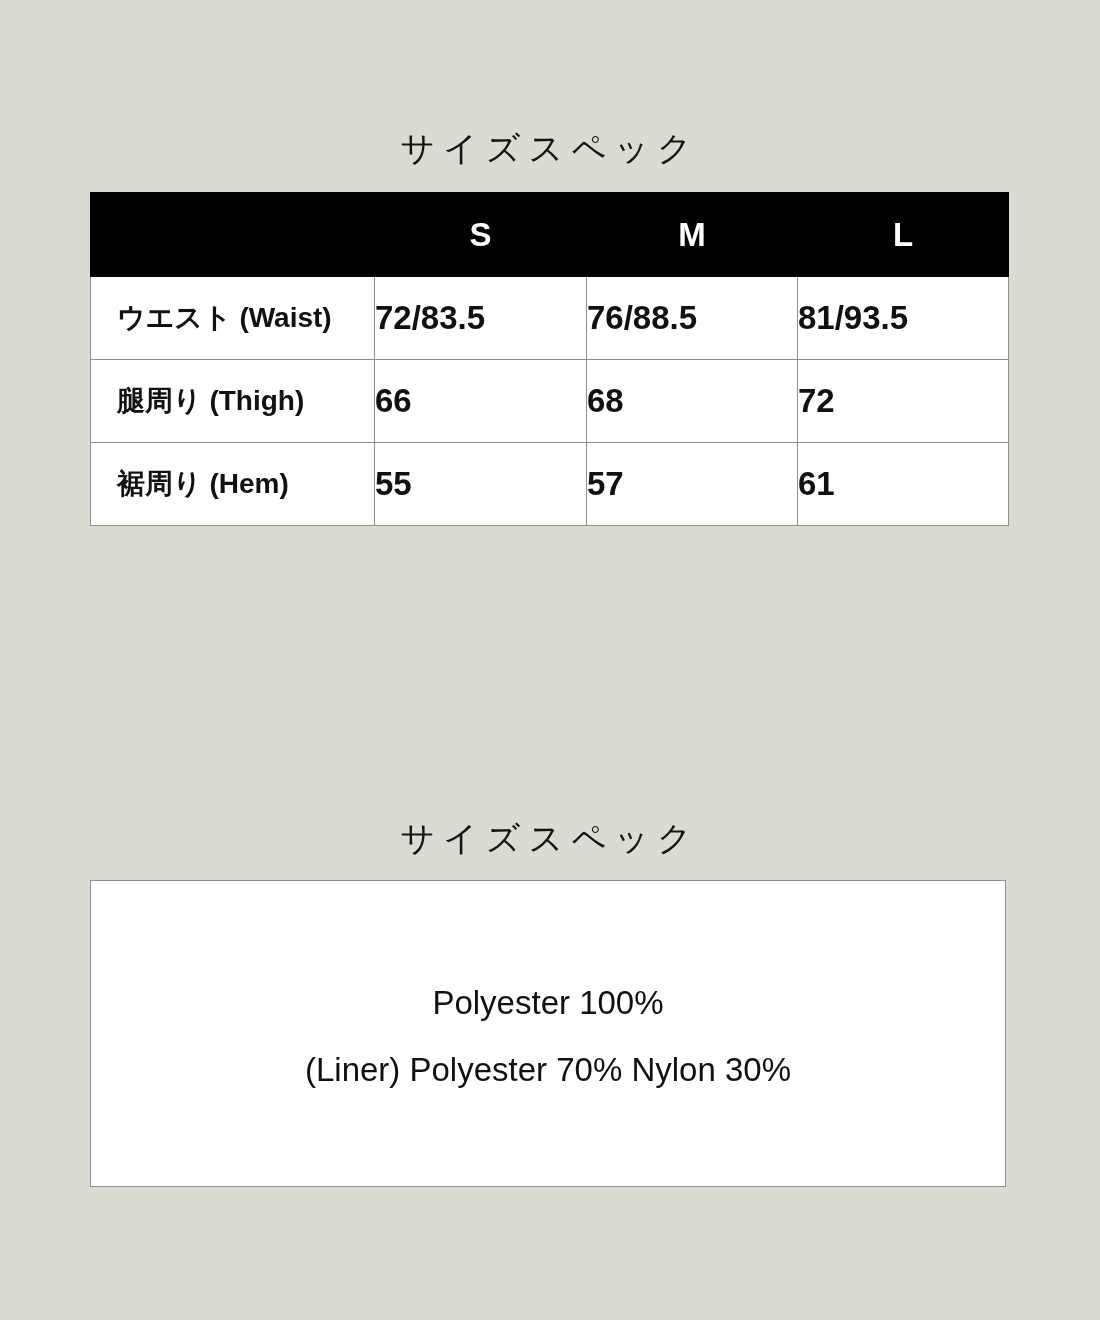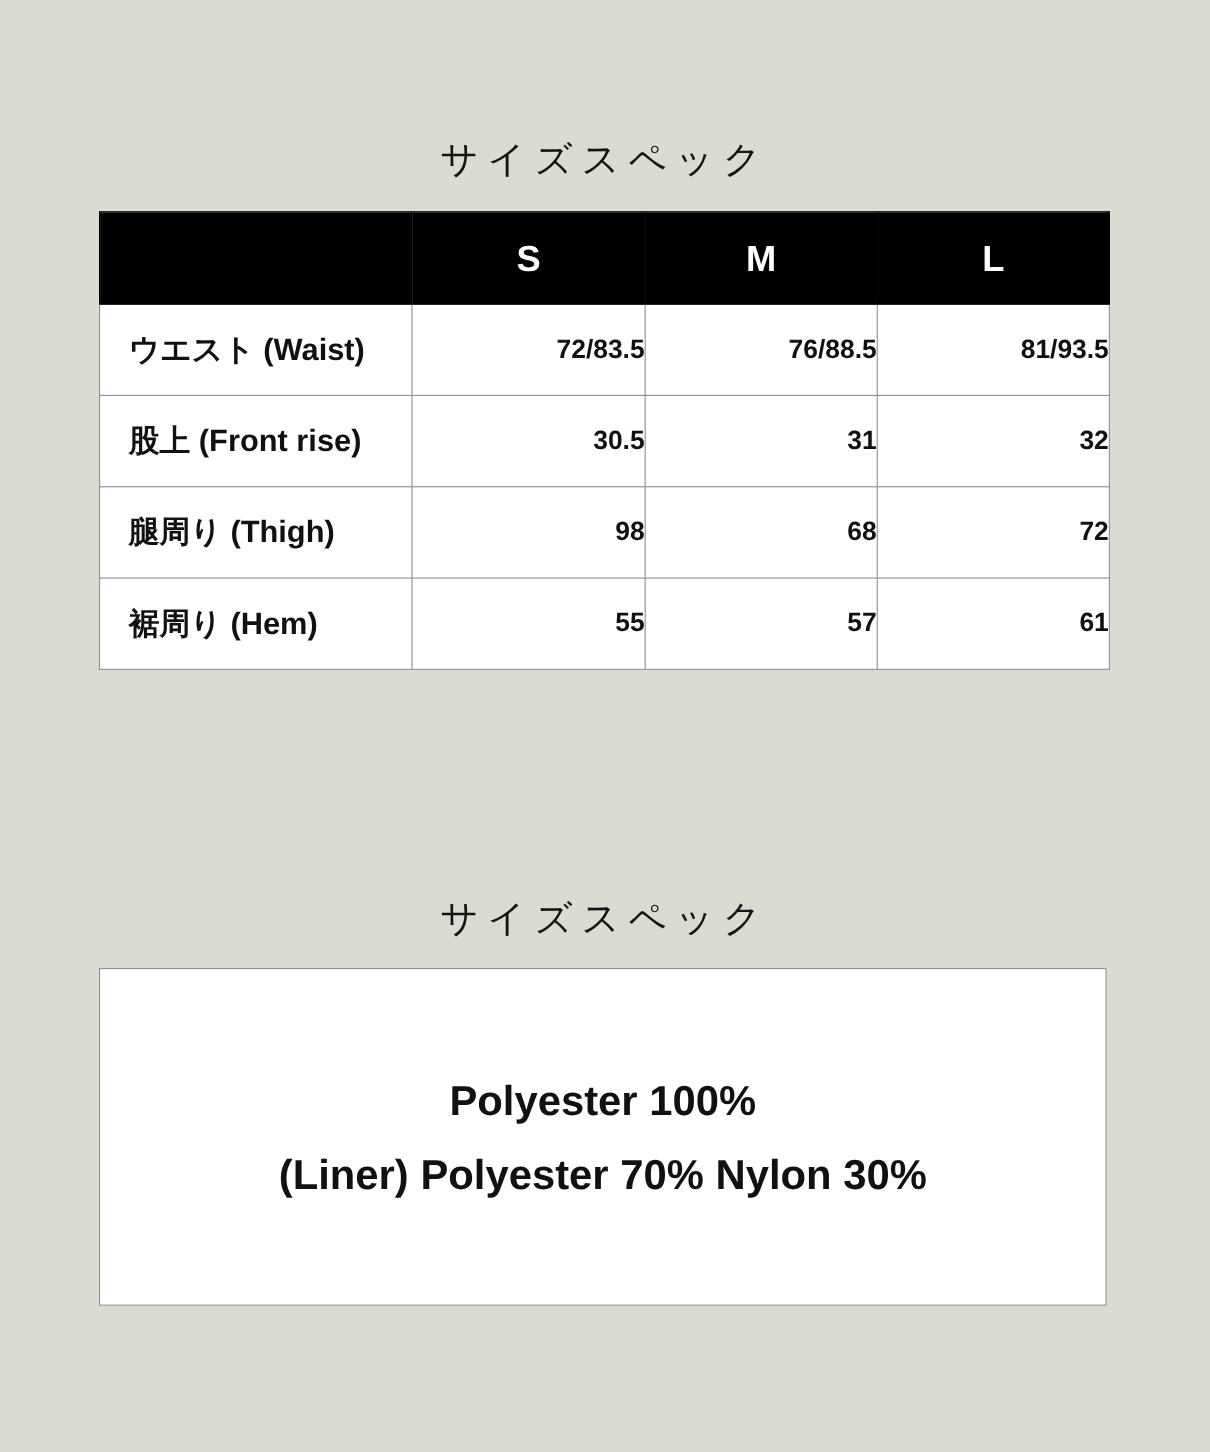--- a/index.html
+++ b/index.html
@@ -14,21 +14,21 @@
     background: #d9dcd1;
     overflow: hidden;
     font-family: "Liberation Sans", "DejaVu Sans", sans-serif;
     color: #111;
   }
   .section-title {
     position: absolute;
     left: 0;
     width: 100%;
     text-align: center;
-    font-family: Liberation Mono, monospace;
+    font-family: Liberation Sans, sans-serif;
     font-size: 34px;
     font-weight: 500;
     letter-spacing: 8px;
     color: #151515;
     line-height: 40px;
   }
   #size-title { top: 128px; }
   #comp-title { top: 818px; }
 
   table.size-table {
@@ -61,42 +61,42 @@
     padding: 0;
     font-weight: bold;
     vertical-align: middle;
   }
   table.size-table td.row-label {
     text-align: left;
     padding-left: 26px;
     font-size: 28px;
   }
   table.size-table td.cell-value {
-    text-align: right;
-    font-size: 24px;
+    text-align: left;
+    font-size: 33px;
   }
 
   .comp-box {
     position: absolute;
     left: 90px;
     top: 880px;
     width: 916px;
     height: 307px;
     background: #fff;
     border: 1px solid #8f8f8f;
     display: flex;
     flex-direction: column;
     justify-content: center;
     align-items: center;
     padding-top: 4px;
     box-sizing: border-box;
   }
   .comp-line {
-    font-size: 38px;
-    font-weight: bold;
+    font-size: 33px;
+    font-weight: normal;
     line-height: 67px;
     color: #111;
   }
 </style>
 </head>
 <body>
 
 <div class="canvas">
 
   <div id="size-title" class="section-title">サイズスペック</div>
@@ -117,28 +117,22 @@
       </tr>
     </thead>
     <tbody>
       <tr>
         <td class="row-label">ウエスト (Waist)</td>
         <td class="cell-value">72/83.5</td>
         <td class="cell-value">76/88.5</td>
         <td class="cell-value">81/93.5</td>
       </tr>
       <tr>
-        <td class="row-label">股上 (Front rise)</td>
-        <td class="cell-value">30.5</td>
-        <td class="cell-value">31</td>
-        <td class="cell-value">32</td>
-      </tr>
-      <tr>
         <td class="row-label">腿周り (Thigh)</td>
-        <td class="cell-value">98</td>
+        <td class="cell-value">66</td>
         <td class="cell-value">68</td>
         <td class="cell-value">72</td>
       </tr>
       <tr>
         <td class="row-label">裾周り (Hem)</td>
         <td class="cell-value">55</td>
         <td class="cell-value">57</td>
         <td class="cell-value">61</td>
       </tr>
     </tbody>

